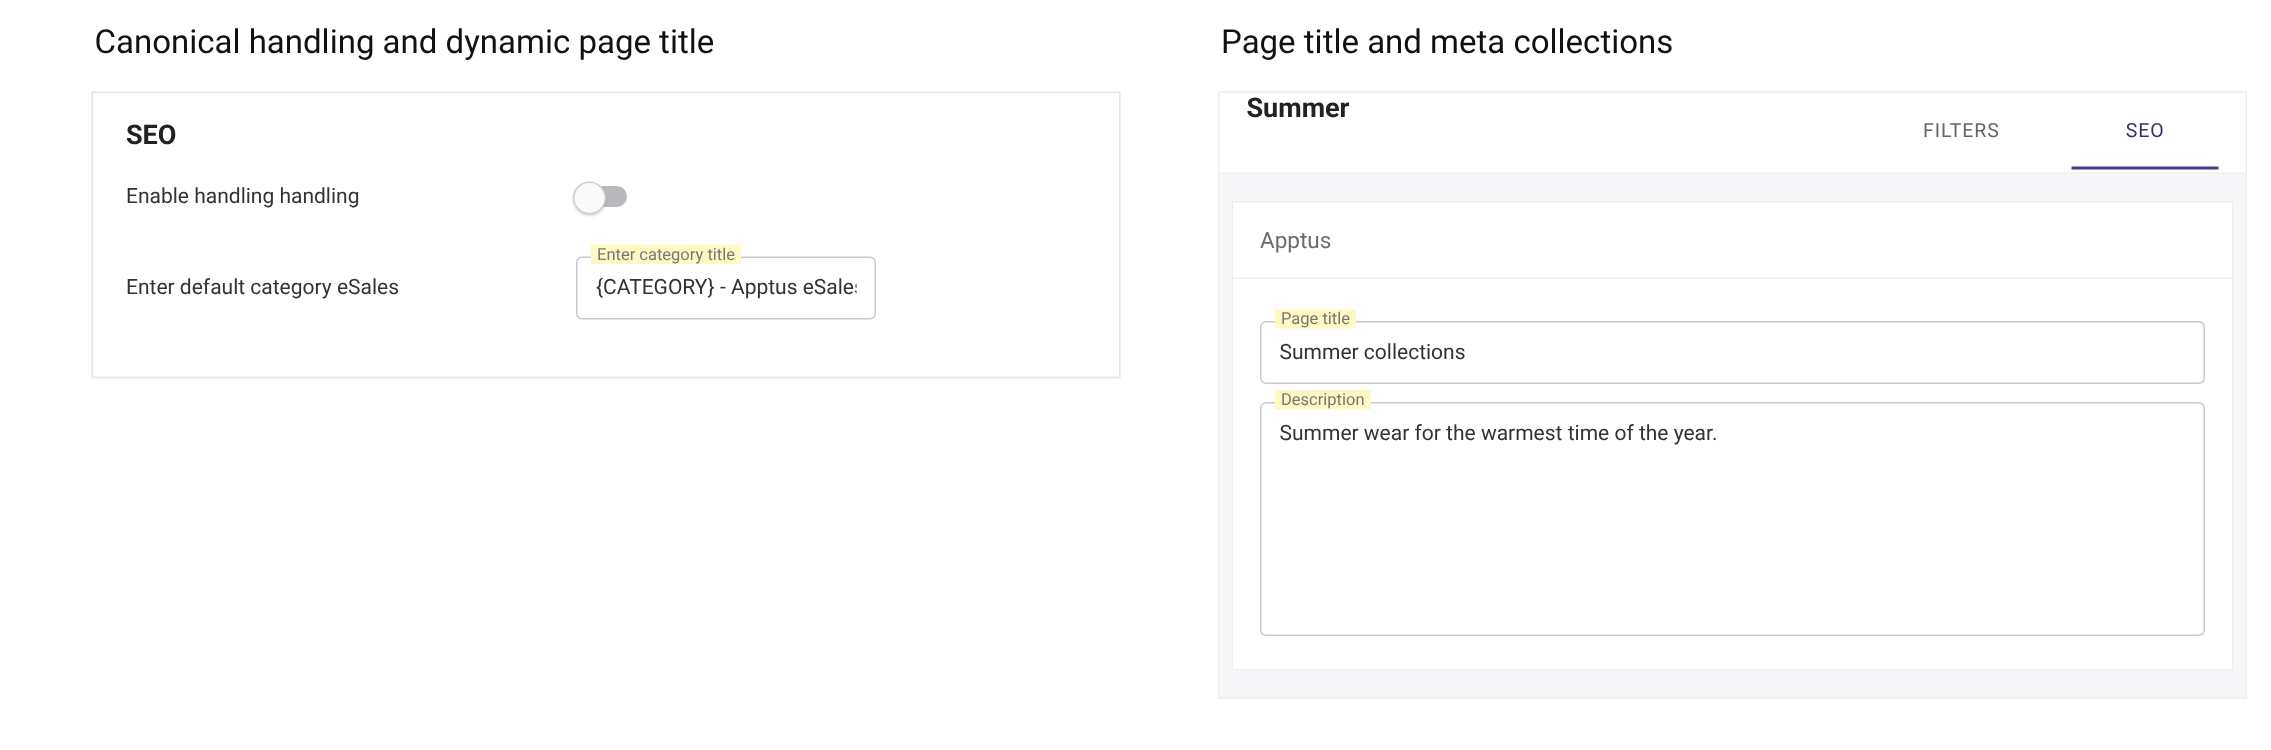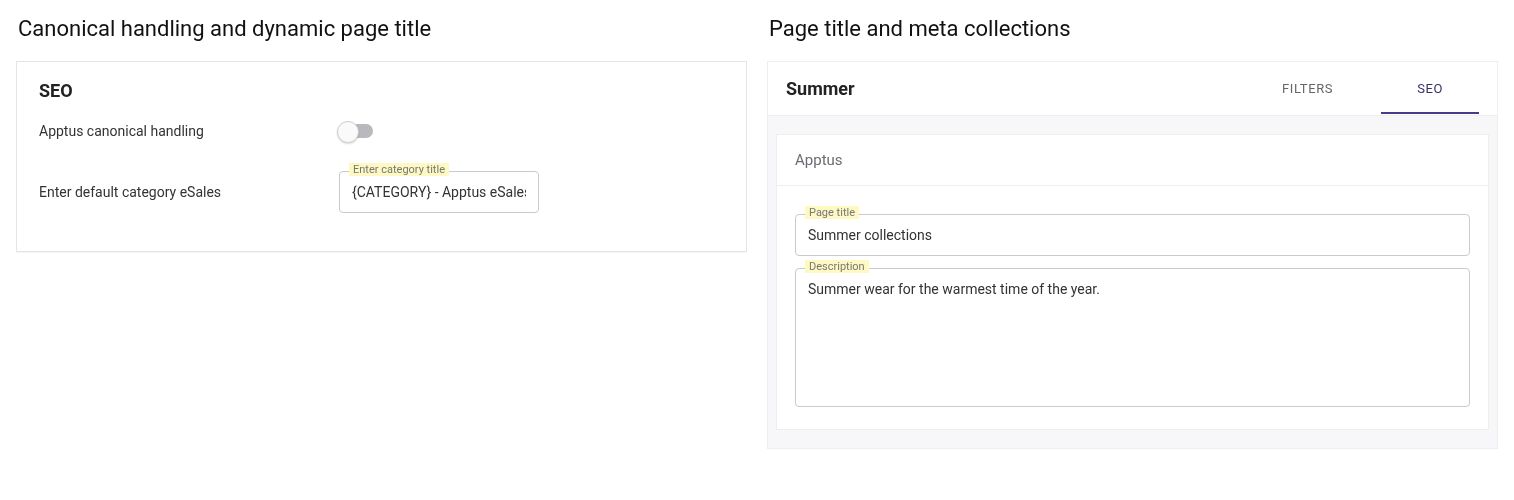--- a/index.html
+++ b/index.html
@@ -10,20 +10,21 @@
     width: 1514px;
     height: 500px;
     display: flex;
     gap: 20px;
     padding: 8px 16px;
   }
   .pane {
     flex: 1;
     display: flex;
     flex-direction: column;
+    margin-left: 45px;
   }
   .pane-title {
     font-size: 22px;
     font-weight: 400;
     color: #111;
     margin: 8px 0 20px 2px;
   }
   .card {
     background: #fff;
     border: 1px solid #e5e5e9;
@@ -93,21 +94,21 @@
   }
   .outlined-field input { width: 200px; }
   
   .right-wrap {
     border: 1px solid #eee;
     background: #f7f7f9;
   }
   .header-bar {
     background: #fff;
     display: flex;
-    align-items: center;
+    align-items: flex-start;
     padding: 0 18px;
     border-bottom: 1px solid #eee;
     height: 54px;
   }
   .header-title {
     font-size: 18px;
     font-weight: 700;
     color: #222;
     flex: 0 0 auto;
     margin-right: auto;
@@ -143,35 +144,35 @@
     padding: 28px 18px 18px;
     display: flex;
     flex-direction: column;
     gap: 12px;
   }
   .content-body .outlined-field input,
   .content-body .outlined-field textarea {
     width: 100%;
   }
   .content-body .outlined-field textarea {
-    height: 139px;
+    height: 156px;
     resize: none;
   }
 </style>
 </head>
 <body>
 
 <div class="pane">
   <div class="pane-title">Canonical handling and dynamic page title</div>
 
   <div class="card left-card">
     <h3>SEO</h3>
 
     <div class="row">
-      <div class="row-label">Apptus canonical handling</div>
+      <div class="row-label">Enable handling handling</div>
       <div class="toggle"></div>
     </div>
 
 
     <div class="row" style="margin-bottom:8px;">
       <div class="row-label">Enter default category eSales</div>
       <div class="outlined-field">
         <span class="legend">Enter category title</span>
         <input type="text" value="{CATEGORY} - Apptus eSales" style="">
       </div>

